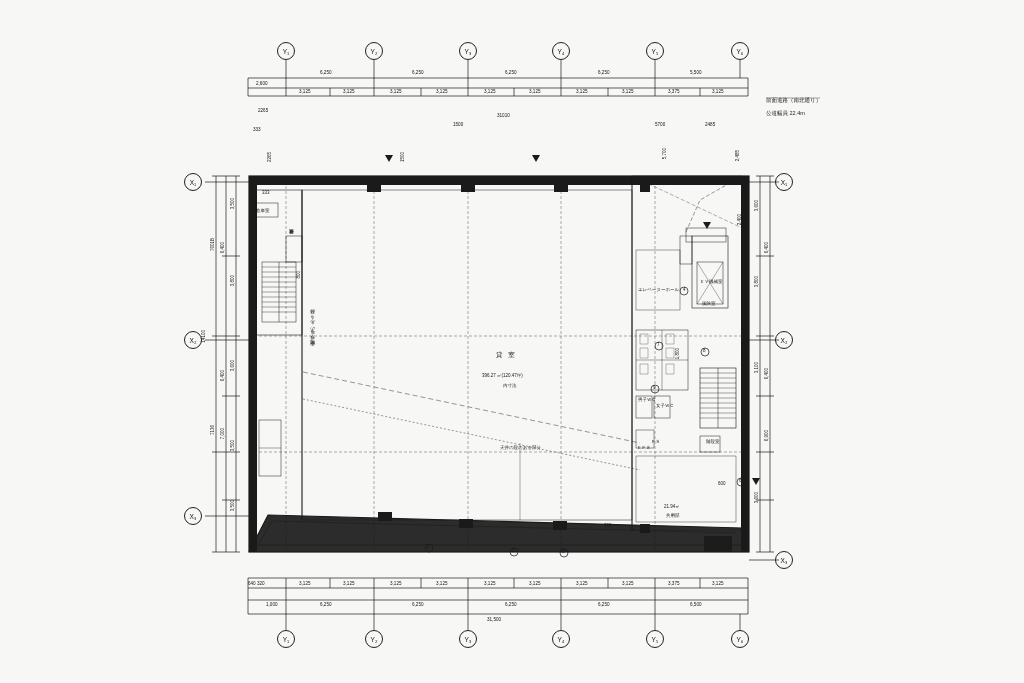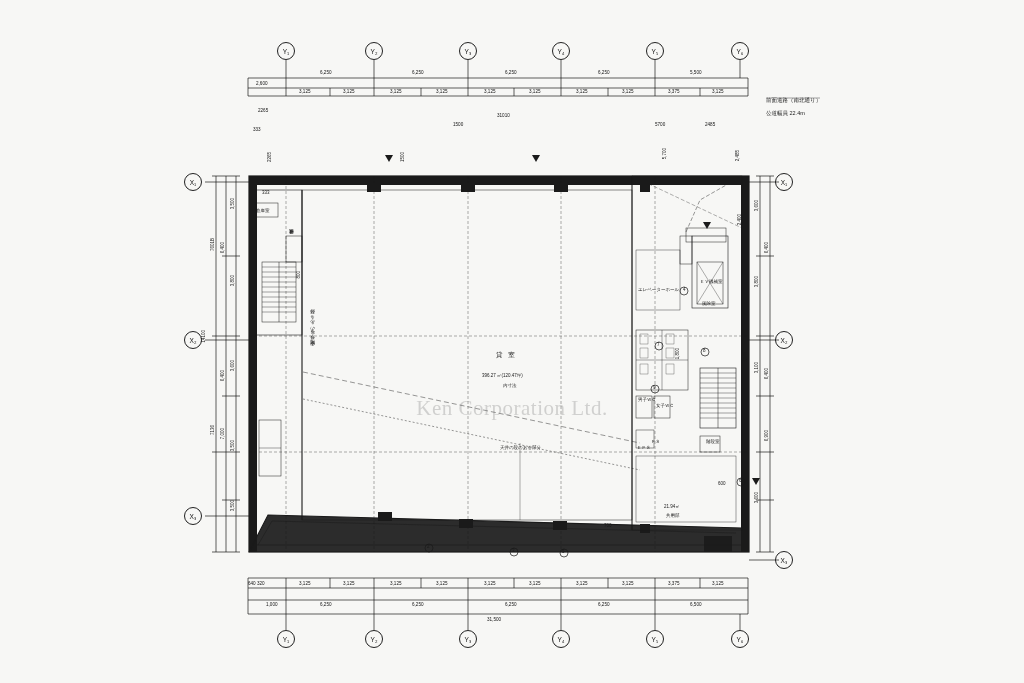--- a/index.html
+++ b/index.html
@@ -277,21 +277,20 @@
       <circle cx="684" cy="291" r="4"></circle>
       <circle cx="705" cy="352" r="4"></circle>
       <circle cx="741" cy="482" r="4"></circle>
       <circle cx="659" cy="346" r="4"></circle>
       <circle cx="655" cy="389" r="4"></circle>
 
       <line x1="766" y1="98" x2="820" y2="98" stroke-width="0.4"></line>
     </g>
   </svg>
 
-  <div class="watermark">Ken Corporation Ltd.</div>
 
   <div class="bubble" style="left:277px; top:42px;">
       <span>Y₁</span>
     </div>
   <div class="bubble" style="left:365px; top:42px;">
       <span>Y₂</span>
     </div>
   <div class="bubble" style="left:459px; top:42px;">
       <span>Y₃</span>
     </div>

